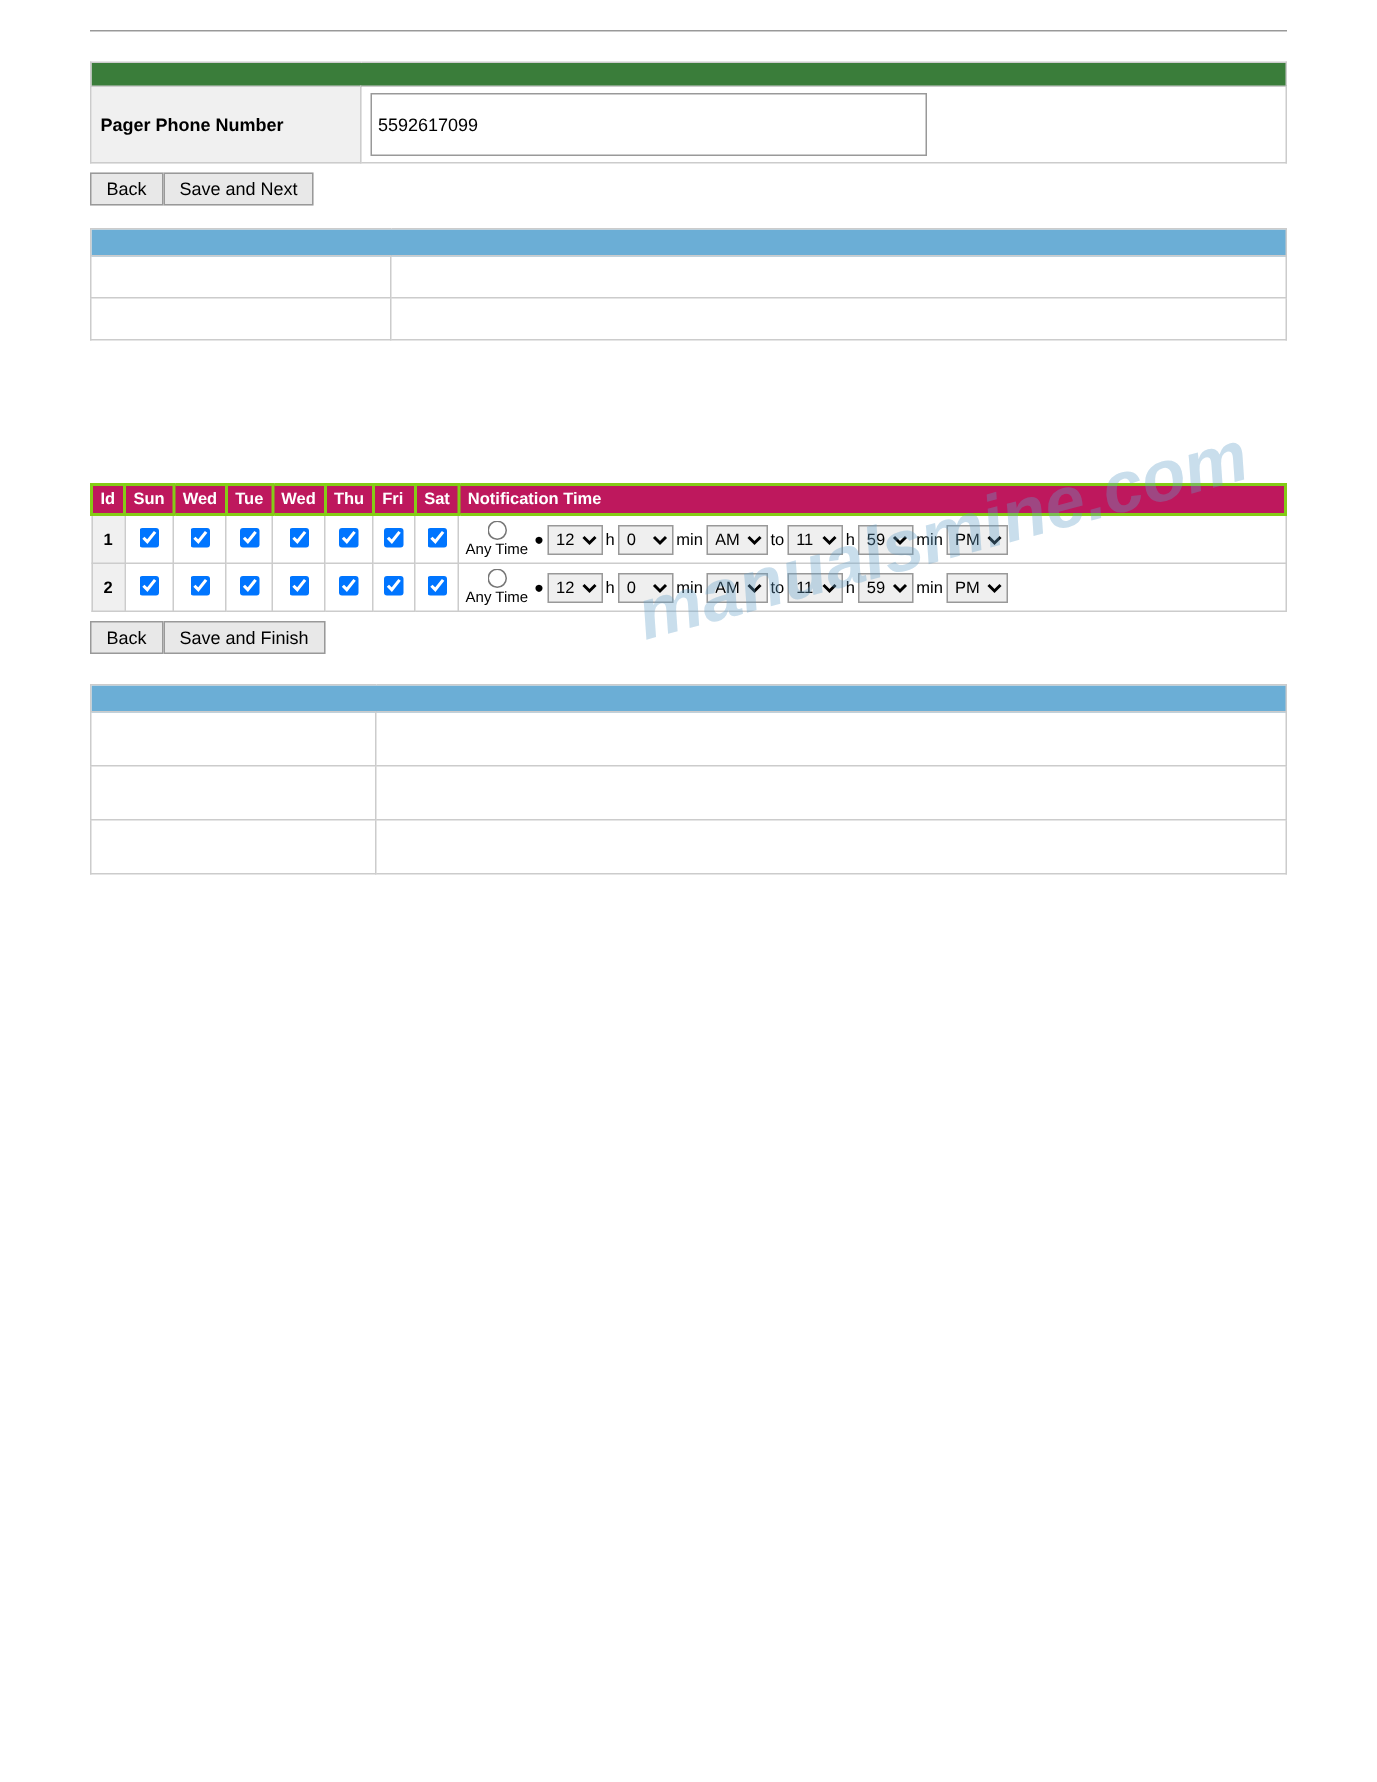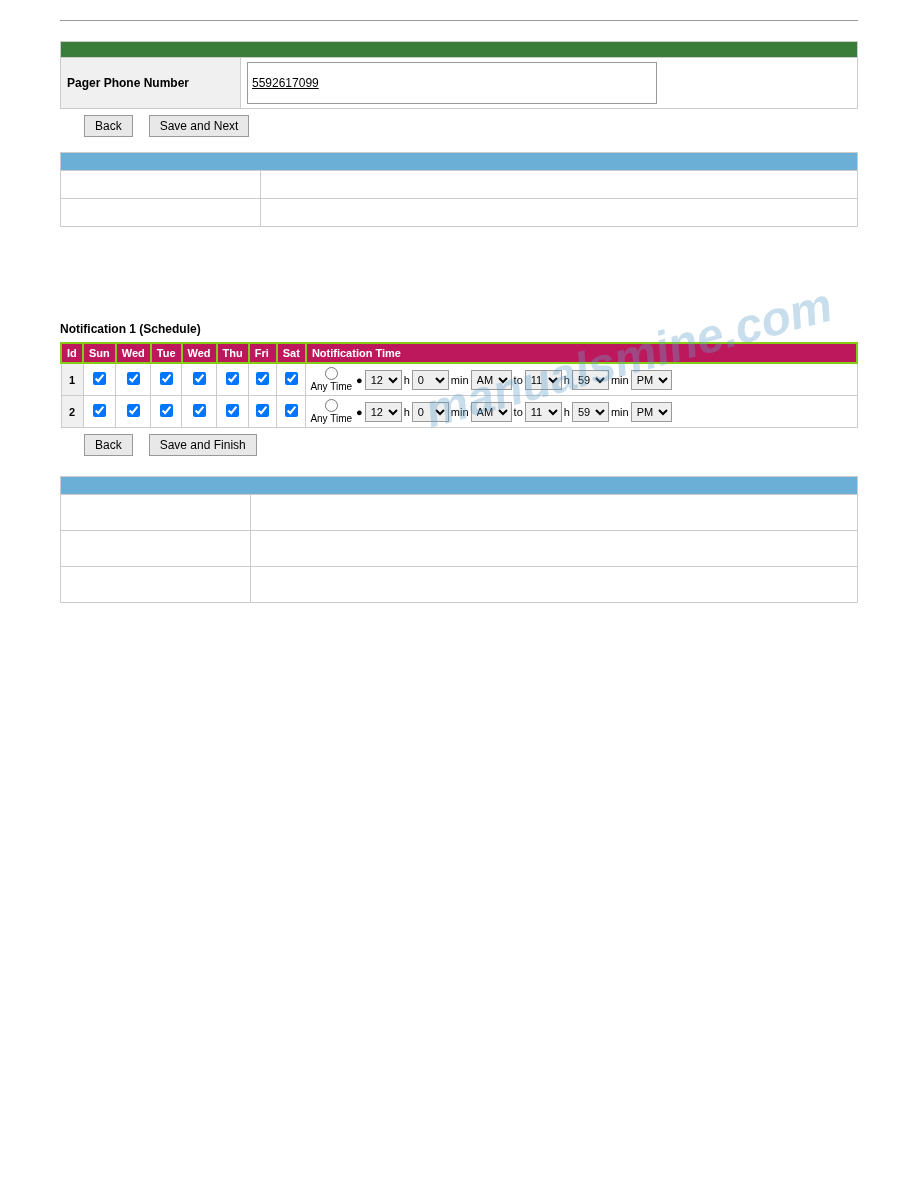--- a/index.html
+++ b/index.html
@@ -43,32 +43,30 @@
       border: 1px solid #ccc;
       padding: 4px 6px;
       vertical-align: middle;
     }
     .form-table .label-cell {
       width: 180px;
       font-weight: bold;
       background: #f0f0f0;
     }
     .form-table .input-cell input[type="text"] {
-      width: 410px;
+      width: 371px;
       height: 20px;
       border: 1px solid #999;
       padding: 20px 4px;
       font-size: 12px;
-      text-decoration: underline;
     }
     .button-row {
       margin-top: 6px;
       display: flex;
-      gap: 16px;
-      margin-left: 24px;
+      gap: 0;
     }
     .btn {
       padding: 2px 10px;
       font-size: 12px;
       border: 1px solid #999;
       background: #e8e8e8;
       cursor: pointer;
       height: 22px;
     }
 
@@ -221,21 +219,20 @@
       <td></td>
     </tr>
   </tbody>
     </table>
 
   <div class="watermark">manualsmine.com</div>
 
   <div style="height: 80px;"></div>
 
   <div class="section section-gap">
-    <div class="section-title">Notification 1 (Schedule)</div>
     <table class="schedule-table">
       <tbody>
           <tr class="green-header">
         <td>Id</td>
         <td>Sun</td>
         <td>Wed</td>
         <td>Tue</td>
         <td>Wed</td>
         <td>Thu</td>
         <td>Fri</td>

